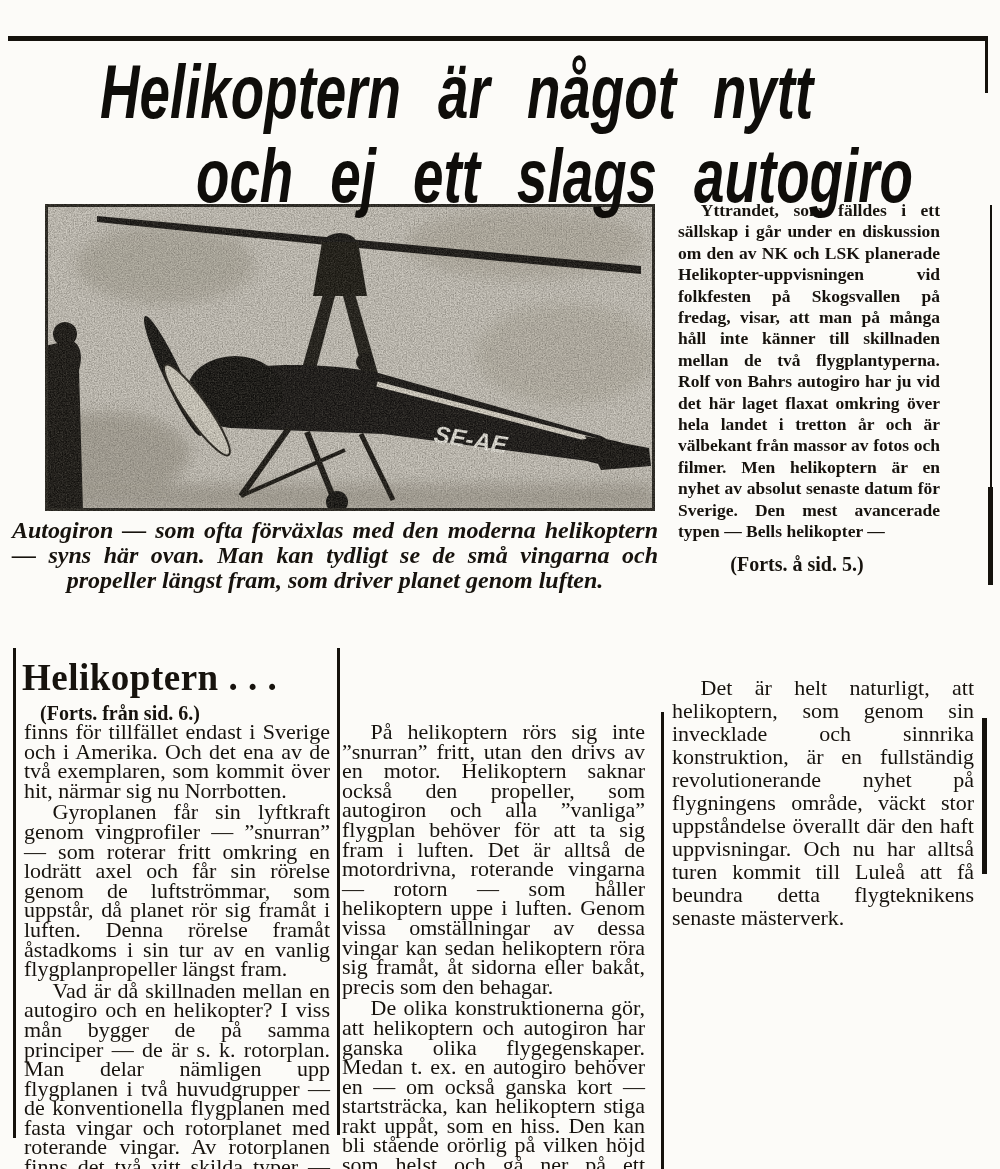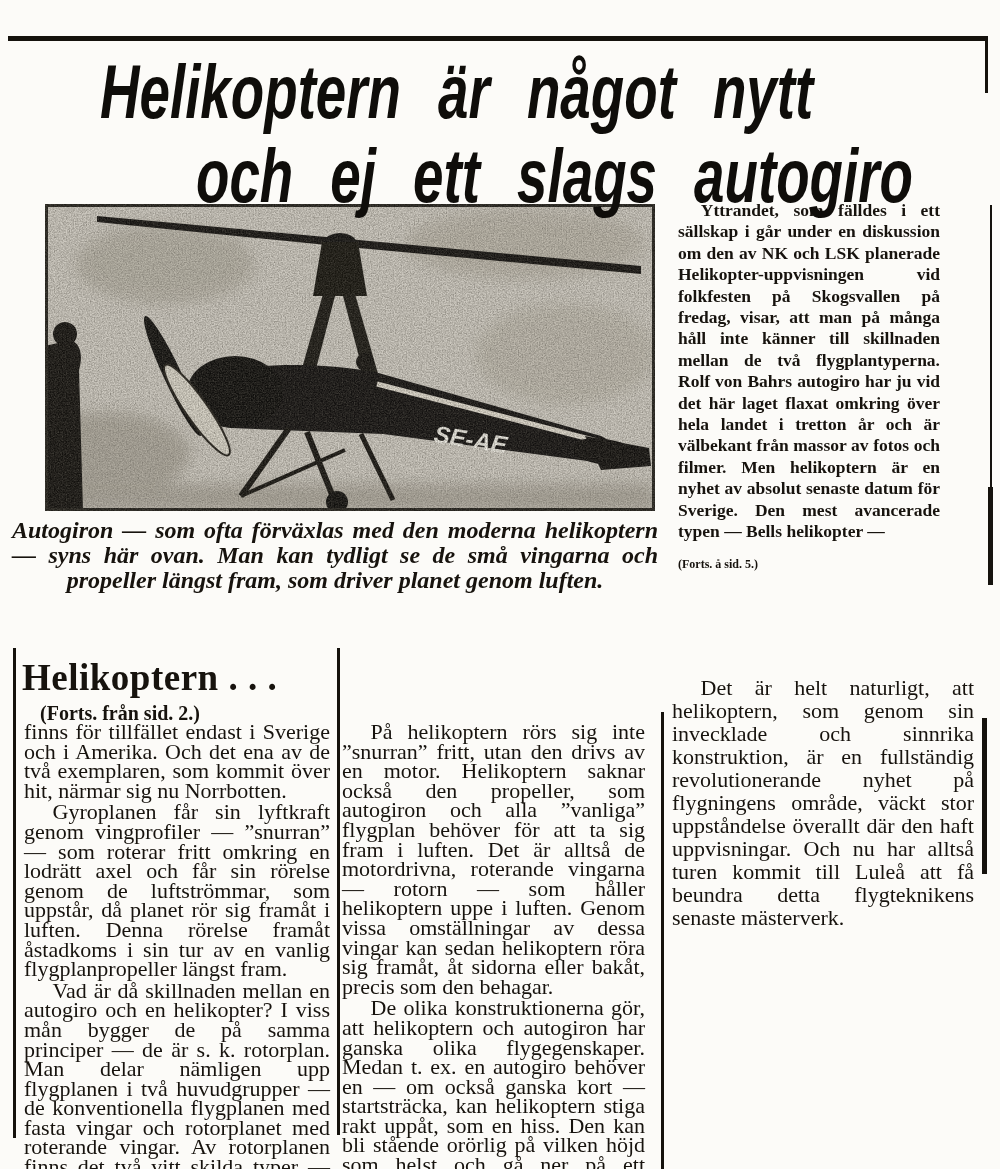--- a/index.html
+++ b/index.html
@@ -22,21 +22,21 @@
   .photo { position:absolute; left:45px; top:204px; width:610px; height:307px; margin:0; }
 
   .caption { position:absolute; left:12px; top:518px; width:646px; margin:0;
     font-style:italic; font-weight:700; font-size:24px; line-height:25px;
     text-align:justify; text-align-last:center; }
 
   .lead-col { position:absolute; left:678px; top:200px; width:262px;
     font-size:17.5px; line-height:21.4px; font-weight:700; text-align:justify; }
   .lead-col p { margin:0 0 11px 0; }
   .indent { text-indent:1.3em; }
-  .forts { text-align:left; padding-right:24px; font-size:12px;font-family:Liberation Serif, serif; }
+  .forts { text-align:center; padding-right:24px; font-size:20px;font-family:Liberation Serif, serif; }
 
   .rule-thin  { position:absolute; left:990px; top:205px; width:2px; height:282px; background:#15120d; }
   .rule-thick { position:absolute; left:988px; top:487px; width:5px; height:98px;  background:#15120d; }
 
   .left-border { position:absolute; left:13px; top:648px; width:3px; height:490px; background:#15120d; }
   .cont-title { position:absolute; left:22px; top:656px; margin:0;
     font-size:37px; font-weight:700; letter-spacing:0.5px; }
   .cont-note { position:absolute; left:40px; top:702px; margin:0; font-size:20px; font-weight:700; }
 
   .divider { position:absolute; width:3px; background:#15120d; }
@@ -123,21 +123,21 @@
   <p class="indent">Yttrandet, som fälldes i ett sällskap i går under en diskussion om den av NK och LSK planerade Helikopter-uppvisningen vid folkfesten på Skogsvallen på fredag, visar, att man på många håll inte känner till skillnaden mellan de två flygplantyperna. Rolf von Bahrs autogiro har ju vid det här laget flaxat omkring över hela landet i tretton år och är välbekant från massor av fotos och filmer. Men helikoptern är en nyhet av absolut senaste datum för Sverige. Den mest avancerade typen — Bells helikopter —</p>
   <p class="forts">(Forts. å sid. 5.)</p>
 </div>
 
 <div class="rule-thin"></div>
 <div class="rule-thick"></div>
 
 <section>
   <div class="left-border"></div>
   <h2 class="cont-title">Helikoptern . . .</h2>
-  <p class="cont-note">(Forts. från sid. 2.)</p>
+  <p class="cont-note">(Forts. från sid. 6.)</p>
   <div class="divider d1"></div>
   <div class="divider d2"></div>
   <div class="col3-bar"></div>
 
   <div class="col col1">
     <p>finns för tillfället endast i Sverige och i Amerika. Och det ena av de två exemplaren, som kommit över hit, närmar sig nu Norrbotten.</p>
     <p class="indent">Gyroplanen får sin lyftkraft genom vingprofiler — ”snurran” — som roterar fritt omkring en lodrätt axel och får sin rörelse genom de luftströmmar, som uppstår, då planet rör sig framåt i luften. Denna rörelse framåt åstadkoms i sin tur av en vanlig flygplanpropeller längst fram.</p>
     <p class="indent">Vad är då skillnaden mellan en autogiro och en helikopter? I viss mån bygger de på samma principer — de är s. k. rotorplan. Man delar nämligen upp flygplanen i två huvudgrupper — de konventionella flygplanen med fasta vingar och rotorplanet med roterande vingar. Av rotorplanen finns det två vitt skilda typer — gyroplanen, dit autogiron hör, och helikoptrarna.</p>
   </div>
 

